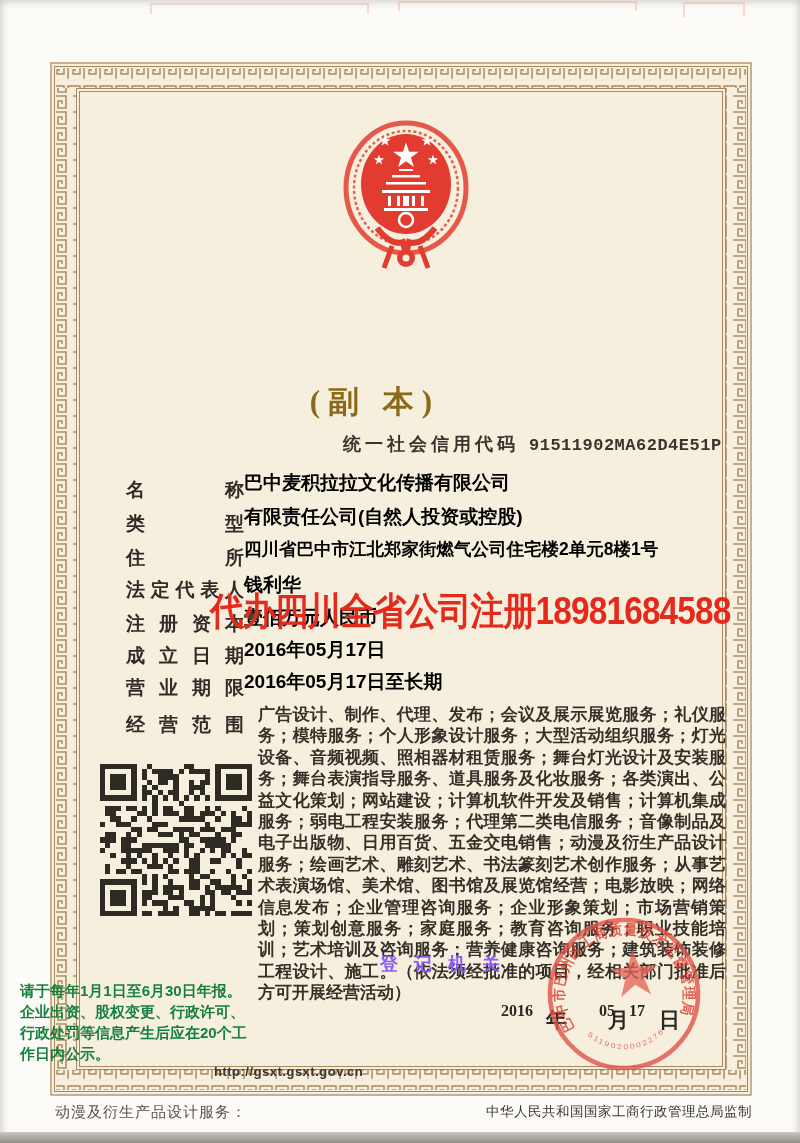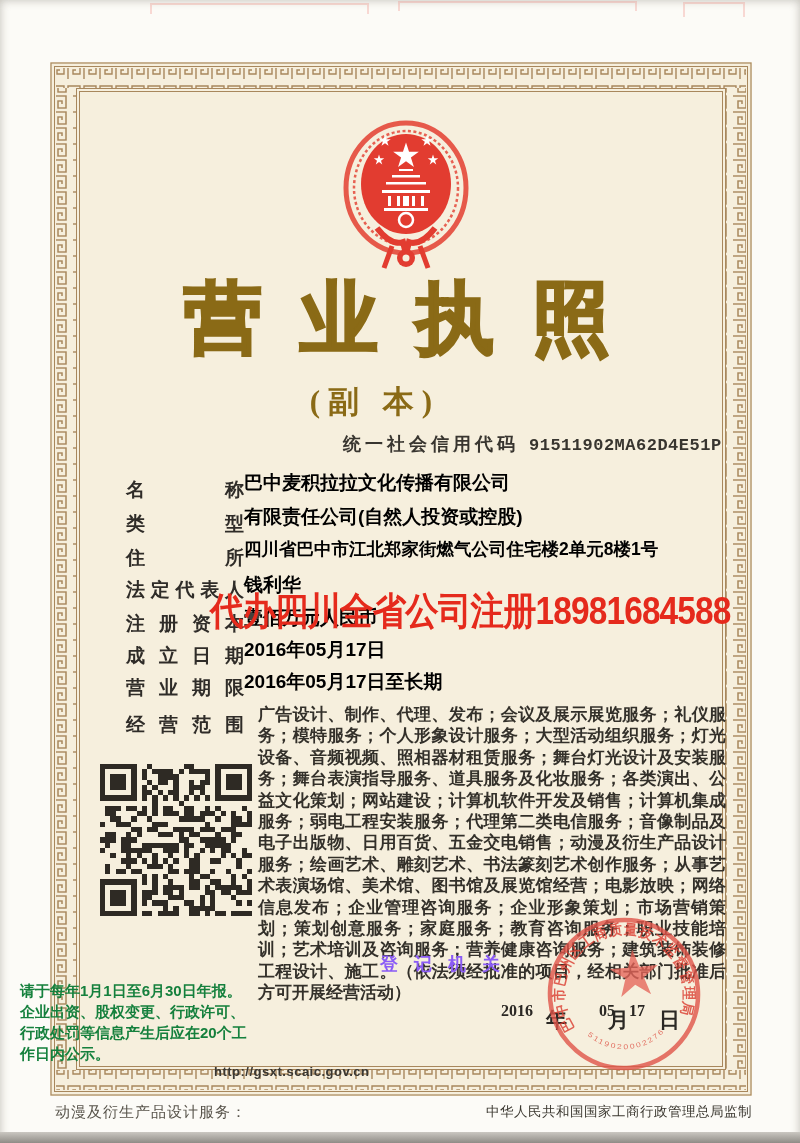--- a/index.html
+++ b/index.html
@@ -98,21 +98,20 @@
       <rect x="78" y="76" width="3" height="10"></rect>
       <rect x="41" y="88" width="44" height="3"></rect>
     </g>
     <circle cx="63" cy="100" r="7" fill="none" stroke="#ffffff" stroke-width="2.5"></circle>
     <path d="M34 108 Q48 126 60 122 L63 134 L66 122 Q78 126 92 108" fill="none" stroke="#e23c30" stroke-width="6"></path>
     <path d="M49 126 L41 148 M77 126 L85 148" stroke="#e23c30" stroke-width="5"></path>
     <circle cx="63" cy="138" r="9" fill="#e23c30"></circle>
     <circle cx="63" cy="138" r="3.5" fill="#f6efdd"></circle>
   </svg>
 
-  <div class="title">营业执照</div>
   <div class="subtitle">(副 本)</div>
 
   <div class="code-line">
     <span class="code-label">统一社会信用代码</span><span class="code-value">91511902MA62D4E51P</span>
   </div>
 
   <div class="flabel char-justify" style="top:477px">
       <span>名</span>
       <span>称</span>
     </div>
@@ -511,21 +510,21 @@
 
   <div class="watermark">代办四川全省公司注册18981684588</div>
 
   <div class="footnote">
     <div>请于每年1月1日至6月30日年报。</div>
     <div>企业出资、股权变更、行政许可、</div>
     <div>行政处罚等信息产生后应在20个工</div>
     <div>作日内公示。</div>
   </div>
 
-  <div class="url">http://gsxt.scaic.gov.cn</div>
+  <div class="url">http://gsxt.gsxt.gov.cn</div>
   <div class="footer-left">动漫及衍生产品设计服务：</div>
   <div class="footer-right">中华人民共和国国家工商行政管理总局监制</div>
 
   <div class="artifact a1"></div>
   <div class="artifact a2"></div>
   <div class="artifact a3"></div>
   <div class="scan-strip"></div>
 
 </div>
 

